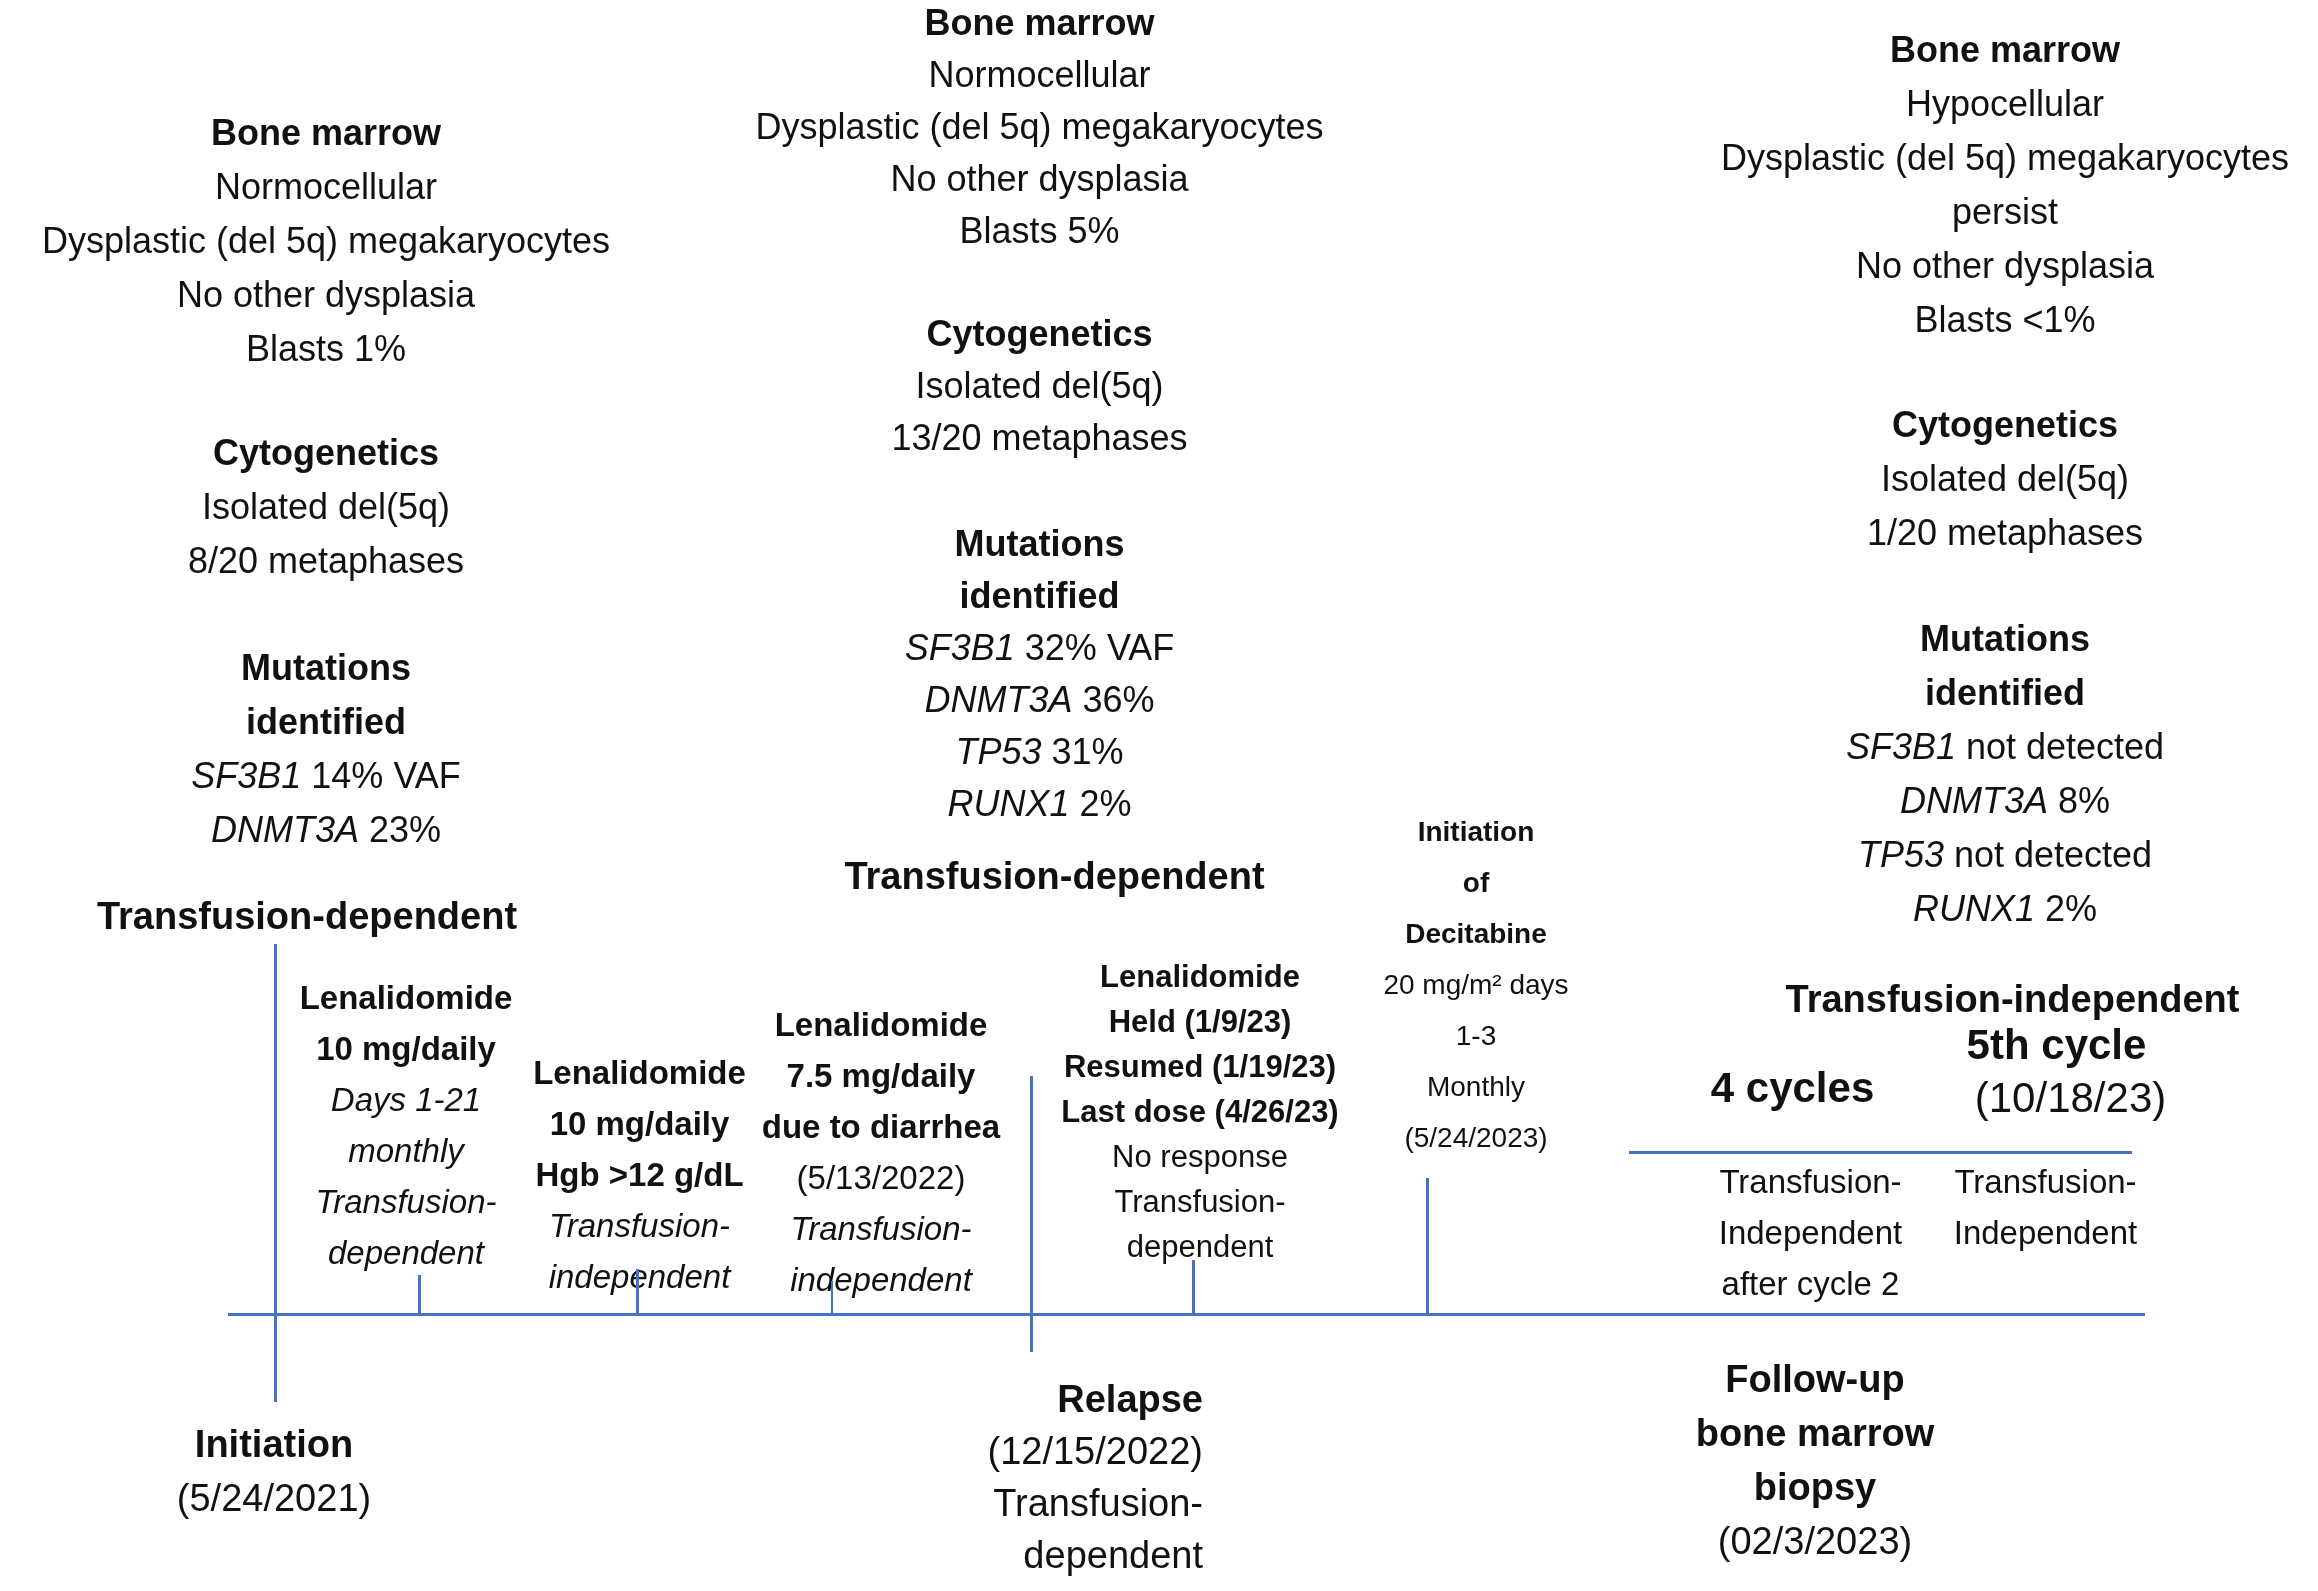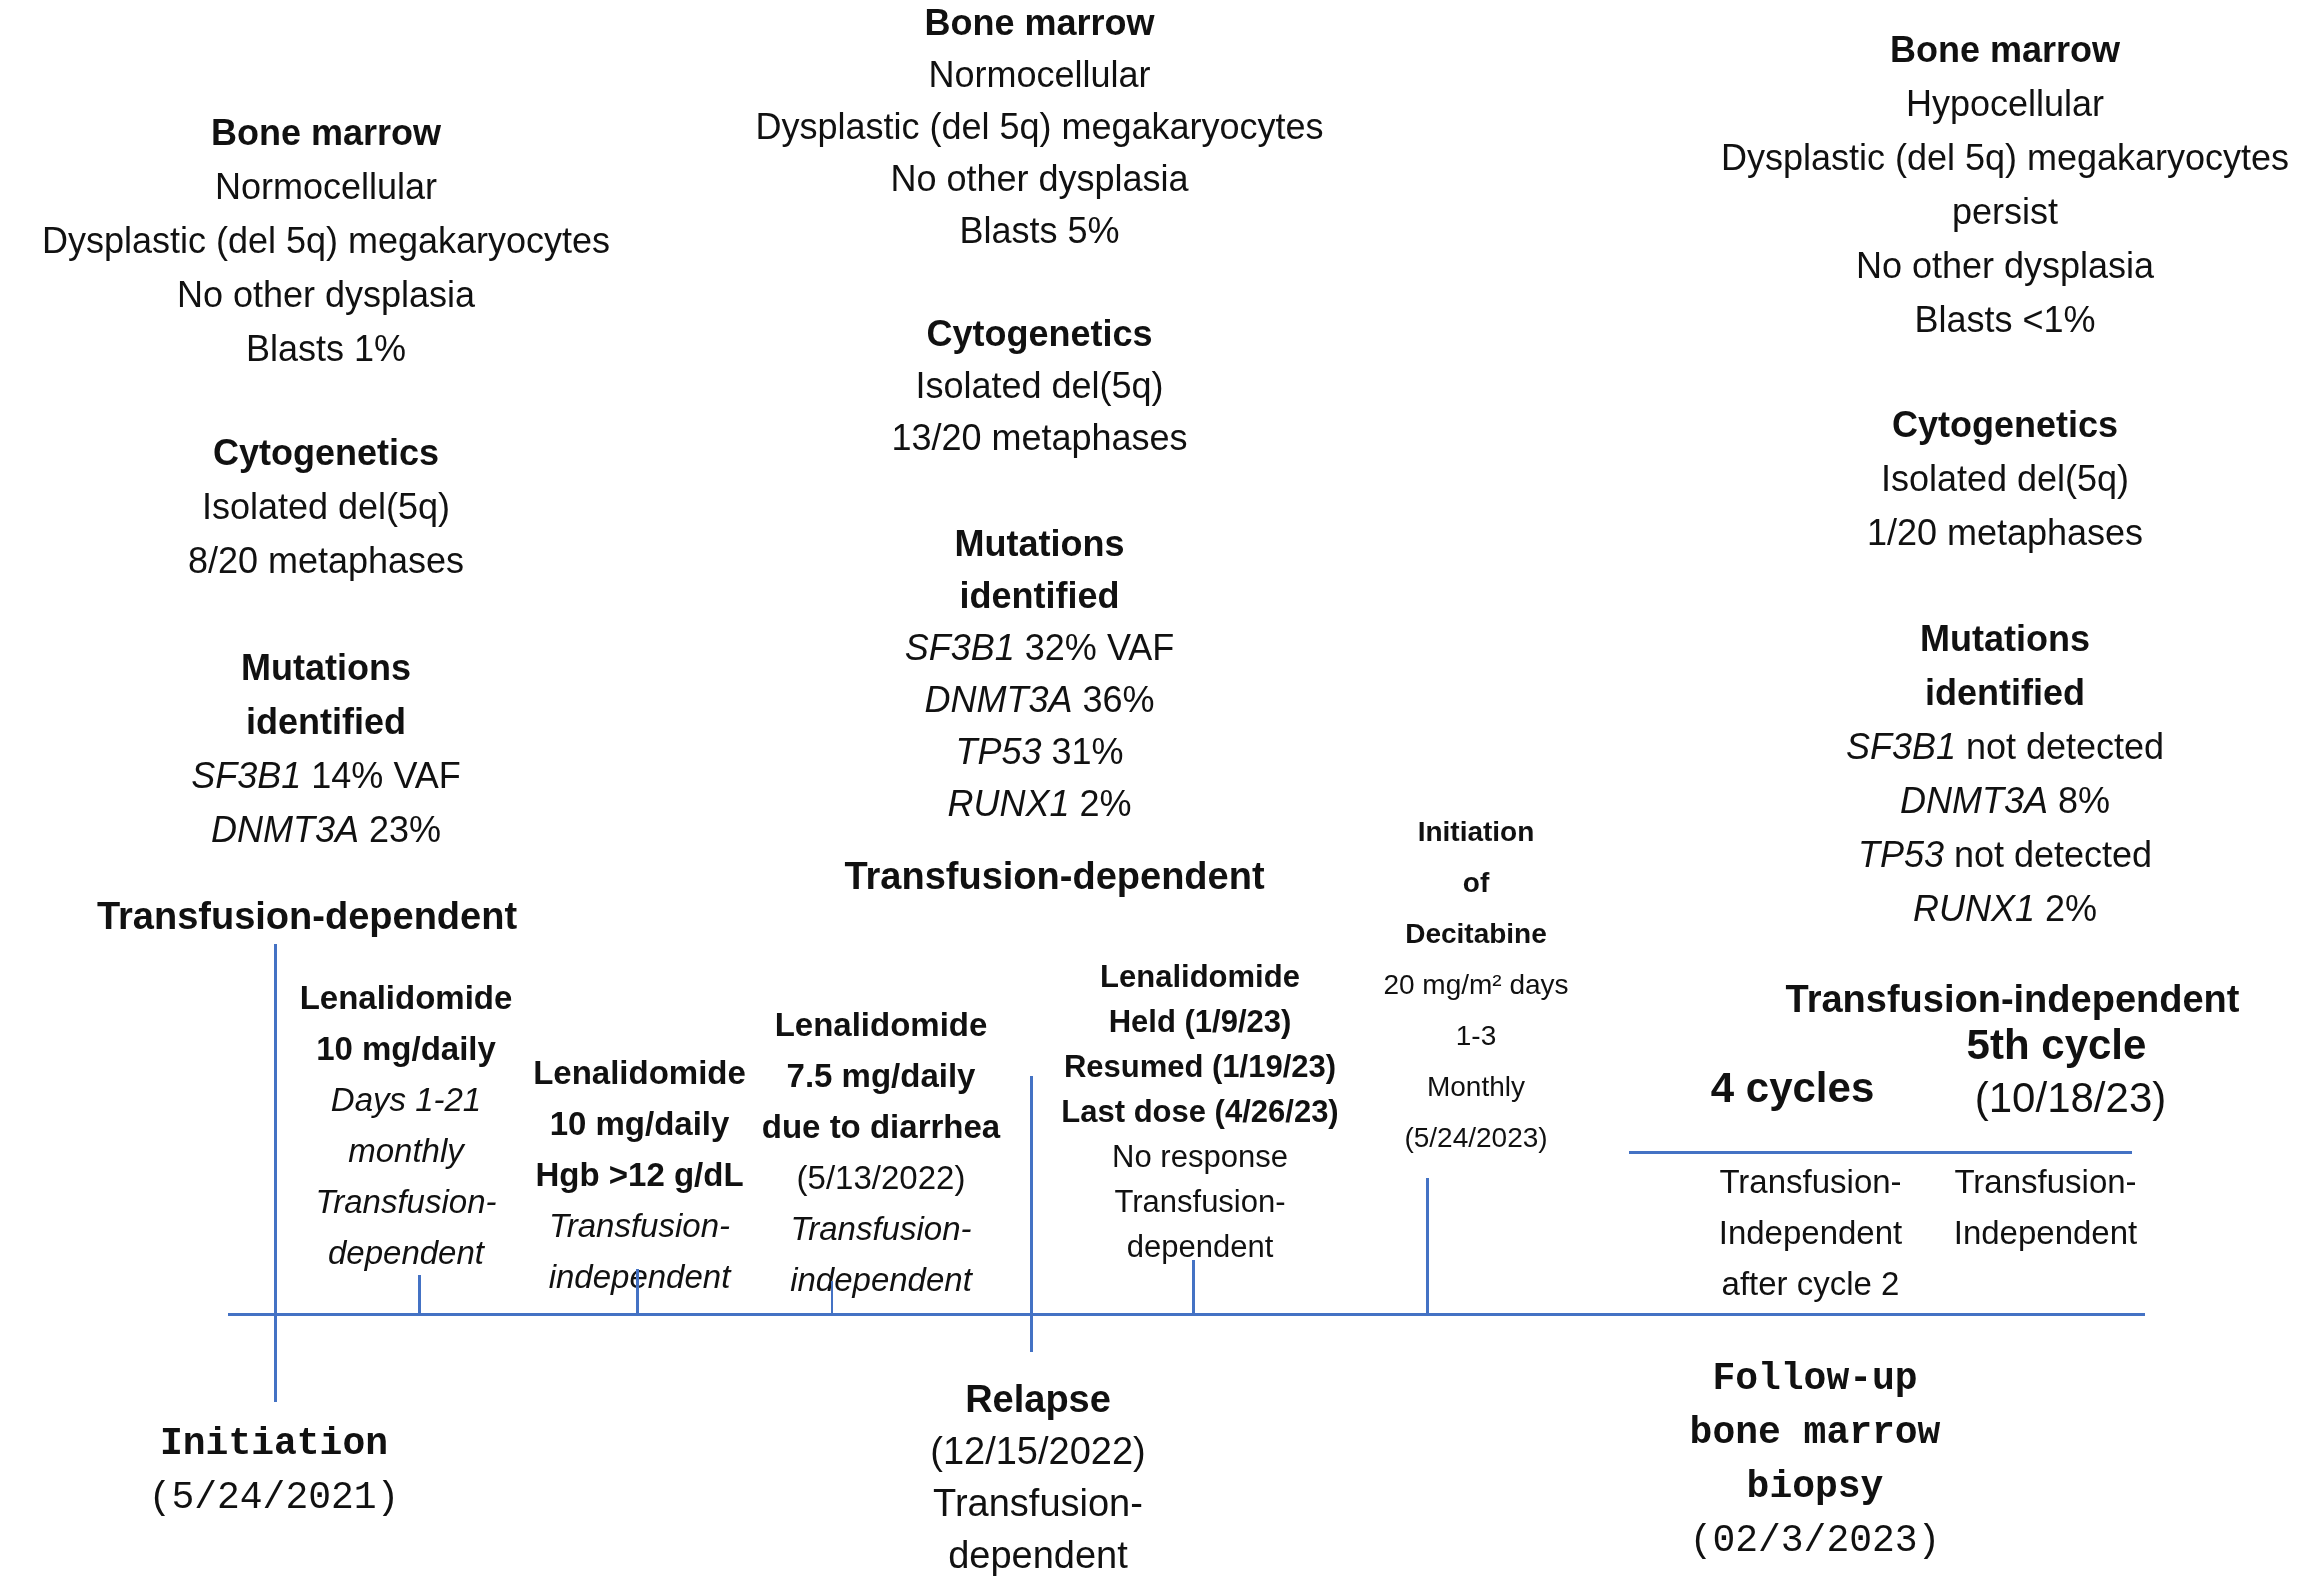--- a/index.html
+++ b/index.html
@@ -28,22 +28,22 @@
   
   .statusHead { font-size: 38px; line-height: 49px; font-weight: bold; text-align: center; }
   
   .treat { font-size: 33px; line-height: 51px; }
   .treat-sm { font-size: 31px; line-height: 45px; }
   .decit { font-size: 28px; line-height: 51px; }
   
   .cyc { font-size: 42px; line-height: 43px; text-align: center; }
   .resp { font-size: 33px; line-height: 51px; }
   
-  .event { font-size: 38px; line-height: 54px; font-family: Liberation Mono, monospace; }
-  .event-t { font-size: 38px; line-height: 52px; }
+  .event { font-size: 38px; line-height: 54px; }
+  .event-t { font-size: 38px; line-height: 52px; text-align: right; }
   
   .hline, .vline {
     position: absolute;
     background: var(--accent, #4472C4);
   }
 </style>
 </head>
 <body style="color: rgb(17, 17, 17);">
 
 <div class="blk topcol" style="left:0; top:128; left:0px; top:106px; width:652px;">

